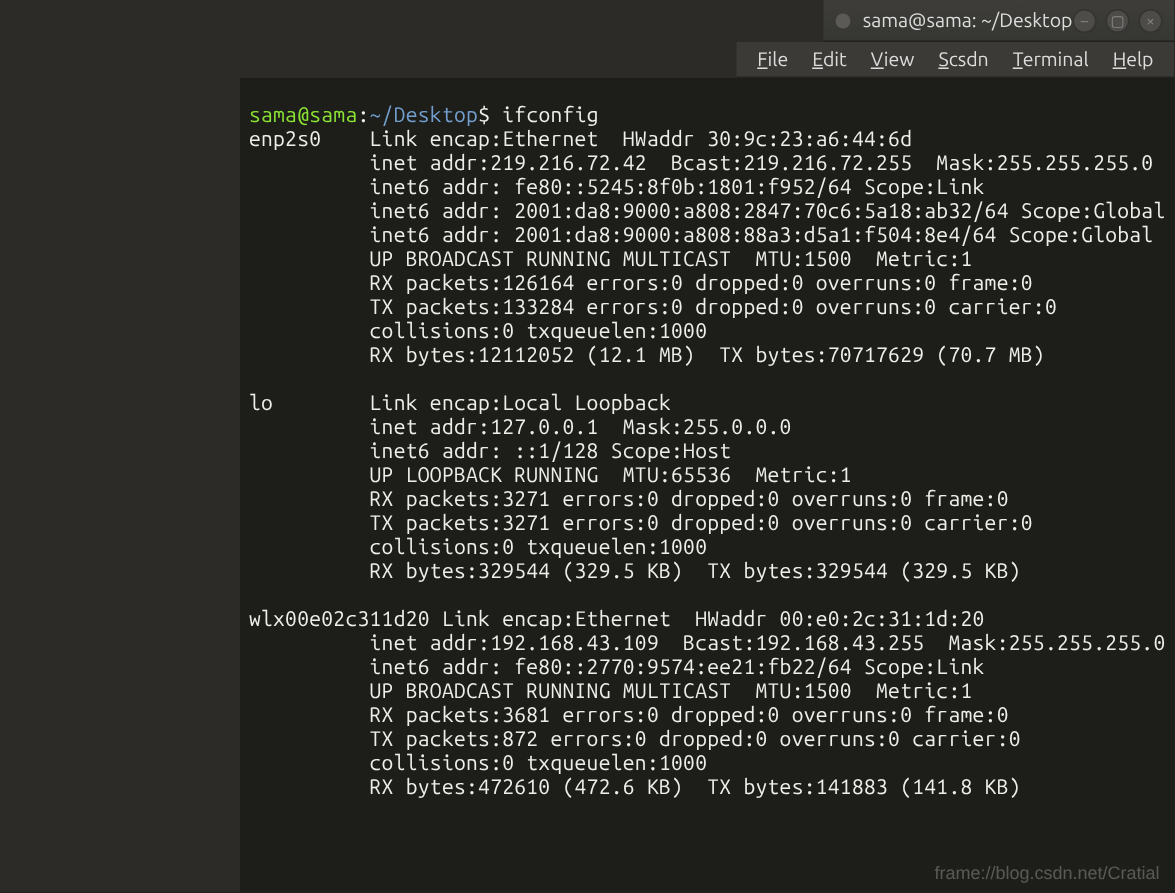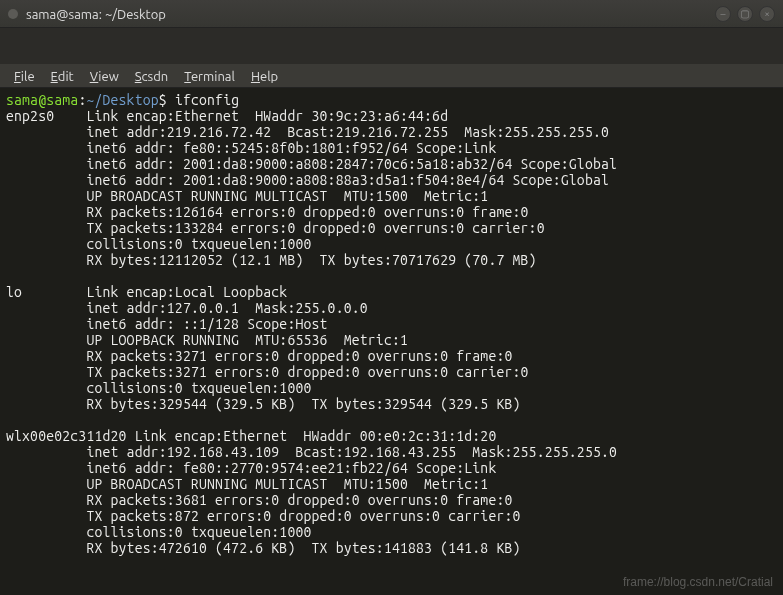--- a/index.html
+++ b/index.html
@@ -1,15 +1,15 @@
 <!DOCTYPE html>
 <html><head>
 <meta charset="utf-8">
 <style>
-* { margin: 0; padding: 0; box-sizing: border-box; }
+* { margin: 0; padding: 0; box-sizing: border-box; align-items: flex-end; }
 body {
   background: #2c2b28;
   font-family: "Ubuntu Mono", "DejaVu Sans Mono", monospace;
   font-size: 14px;
   color: #eeeeec;
   width: 783px;
   height: 595px;
   overflow: hidden;
 }
 .window { width: 100%; height: 100%; display: flex; flex-direction: column; }
@@ -39,31 +39,30 @@
 .menubar {
   background: #3b3a36;
   height: 24px;
   display: flex;
   align-items: center;
   padding: 0 6px;
   font-family: Ubuntu, sans-serif;
   font-size: 13px;
   color: #ddd;
   border-bottom: 1px solid #222;
-  margin-top: 36px;
 }
 .menubar .menu-item {
   padding: 2px 8px;
   cursor: pointer;
 }
 .menubar .menu-item .ul { text-decoration: underline; }
 .term-body {
   flex: 1;
   background: #1d1d19;
-  padding: 4px 6px;
+  padding: 16px 6px;
   white-space: pre;
   overflow: auto;
   line-height: 16px;
   letter-spacing: 0.2px;
 }
 .prompt { color: #8ae234; }
 .prompt-path { color: #729fcf; }
 .prompt-dollar { color: #eeeeec; }
 .watermark {
   position: absolute;

